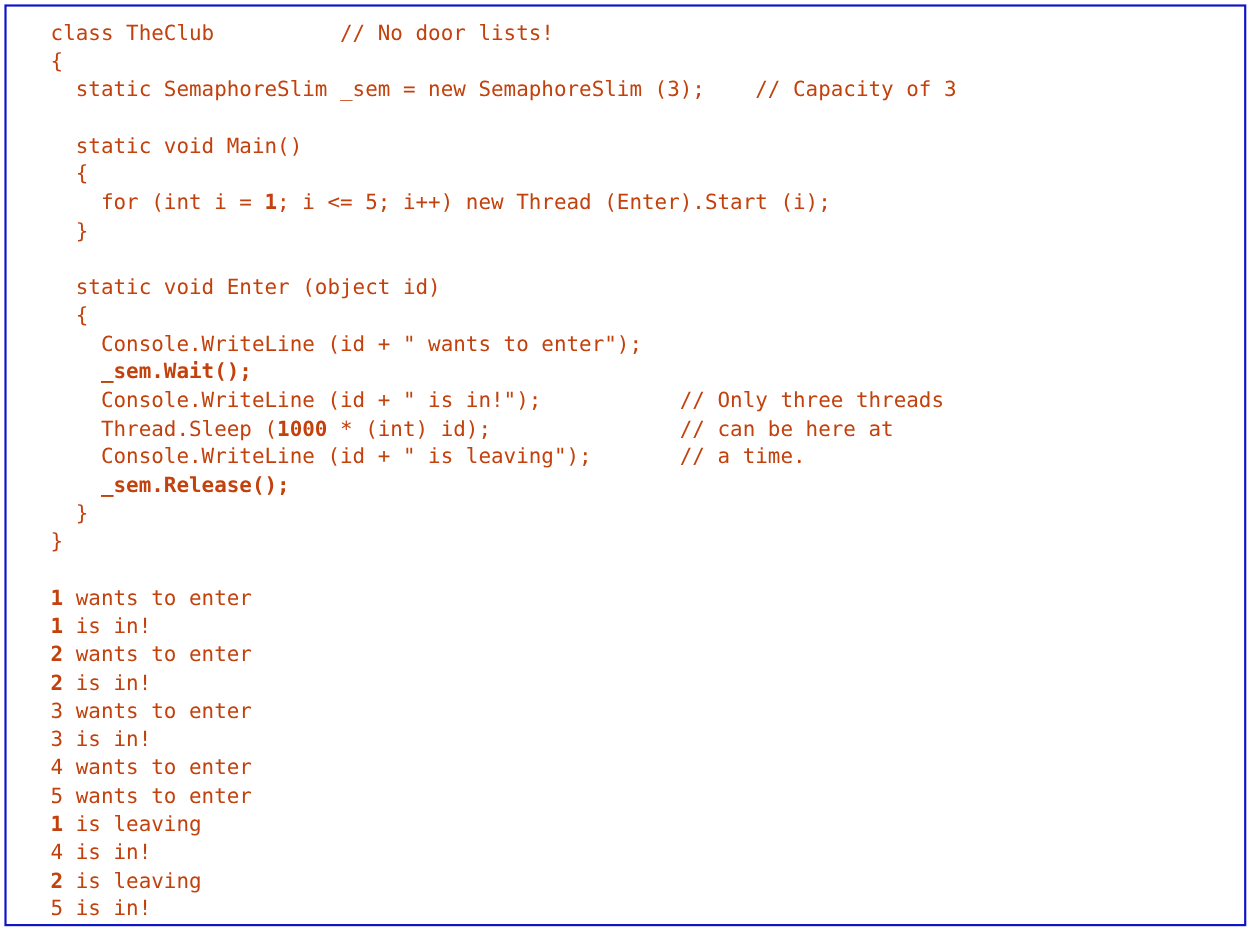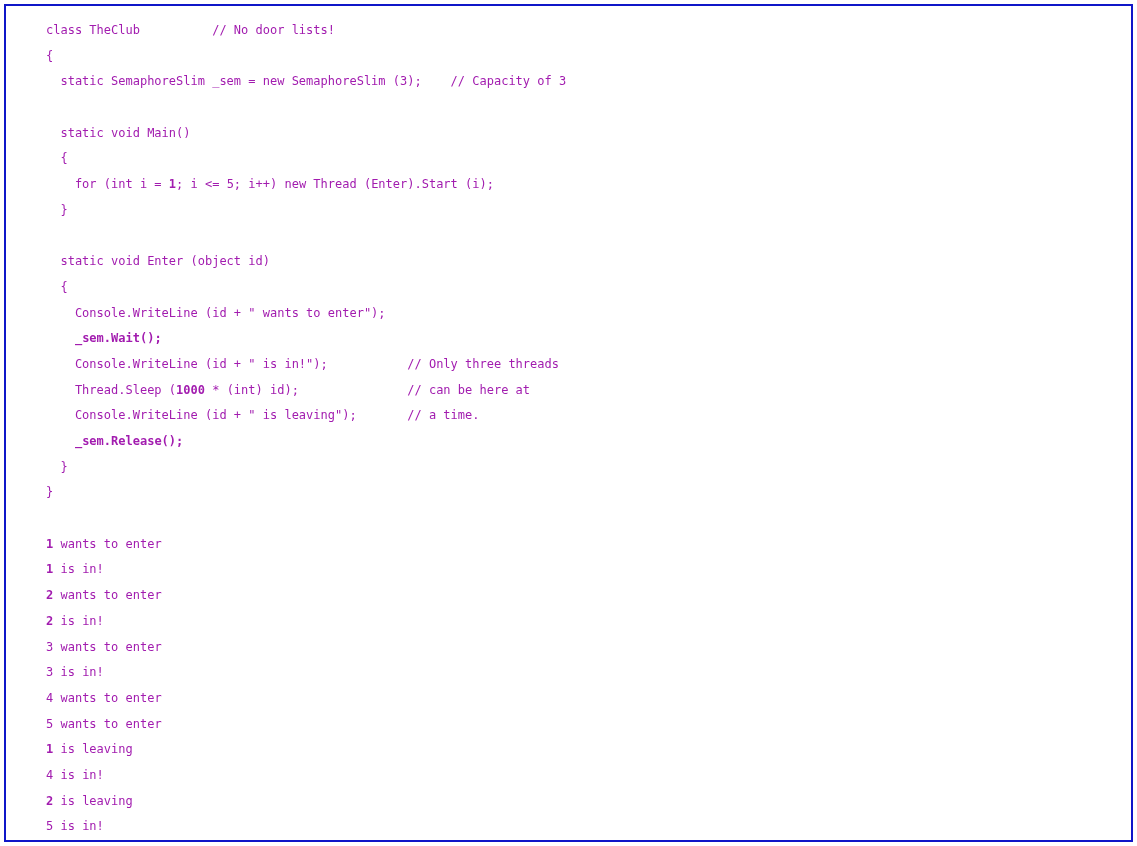--- a/index.html
+++ b/index.html
@@ -29,23 +29,23 @@
     box-sizing: border-box;
     background: #ffffff;
   }
   .code-body {
     position: absolute;
     left: 40px;
     top: 12px;
     right: 6px;
     bottom: 2px;
     font-family: "DejaVu Sans Mono", monospace;
-    font-size: 12px;
+    font-size: 19px;
     line-height: 25.7px;
-    color: #a21caf;
+    color: #c2410c;
     white-space: pre;
     letter-spacing: 0px;
   }
   .ln {
     display: block;
     height: 25.7px;
     white-space: pre;
   }
   .ln.blank {
     height: 25.7px;

